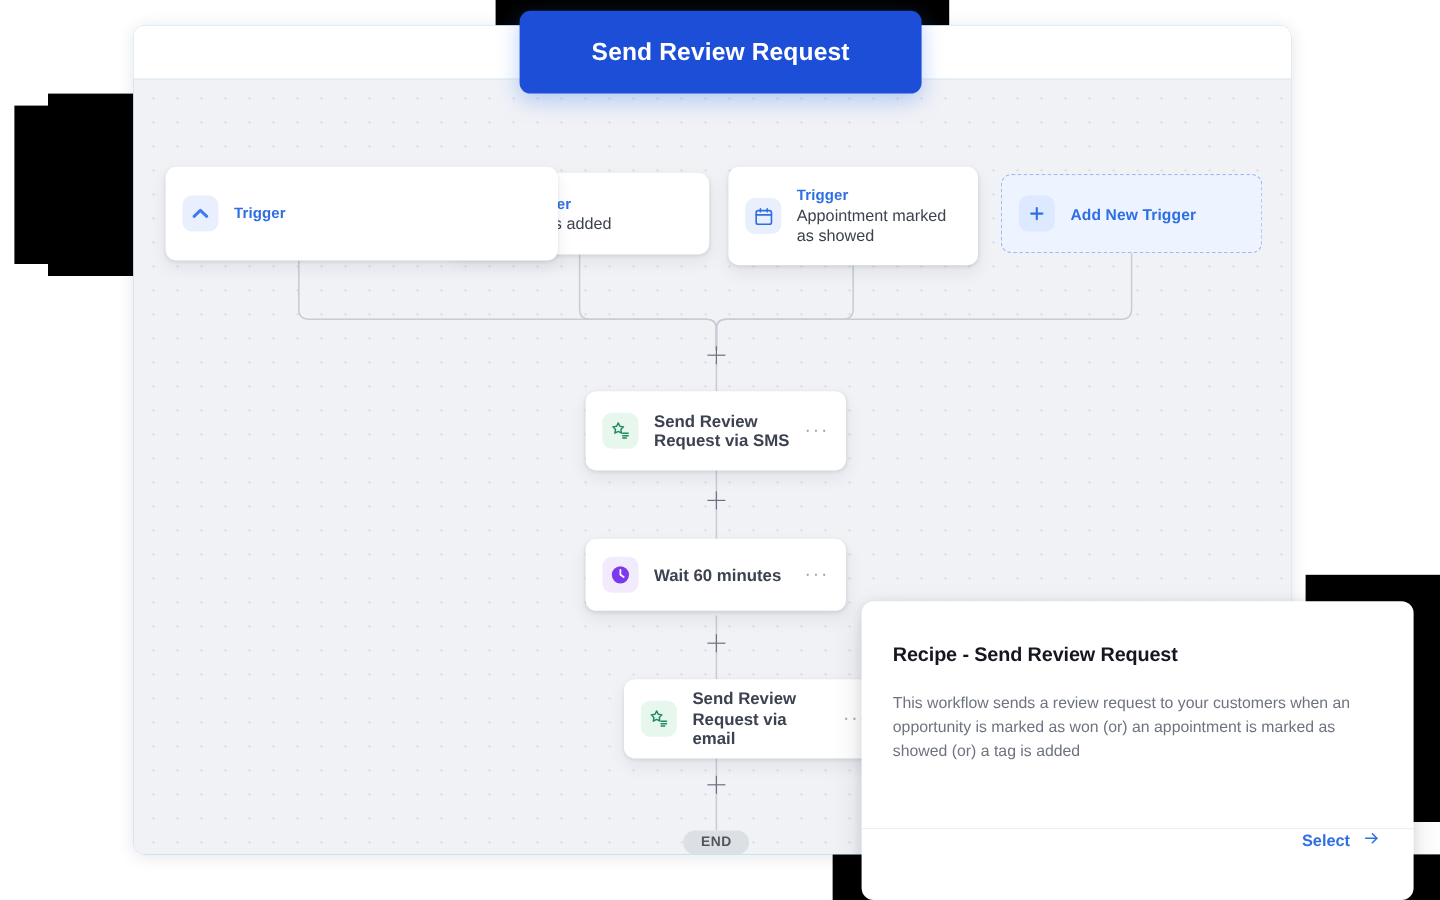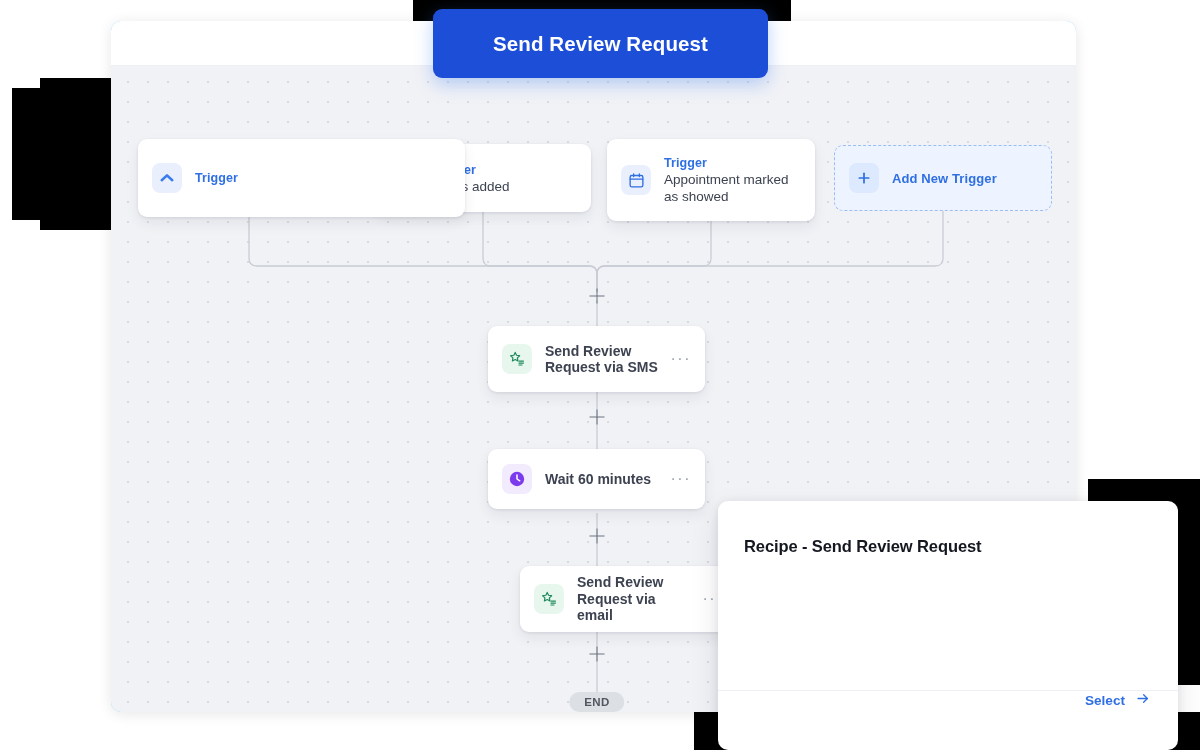--- a/index.html
+++ b/index.html
@@ -289,20 +289,21 @@
 
         <div id="end-badge">END</div>
 
       </div>
     </div>
   </div>
 
   <div id="recipe-panel">
     <div id="recipe-body">
       <div id="recipe-title">Recipe - Send Review Request</div>
+      <div id="recipe-desc">This workflow sends a review request to your customers when an opportunity is marked as won (or) an appointment is marked as showed (or) a tag is added</div>
     </div>
     <div id="recipe-footer">
       <button id="select-btn">
         <span>Select</span>
         <span>
           <svg width="18" height="15" viewBox="0 0 24 24" fill="none" stroke="#2f6fe4" stroke-width="2.1" stroke-linecap="round" stroke-linejoin="round">
             <line x1="4" y1="12" x2="19" y2="12"></line>
             <polyline points="13,6 19,12 13,18"></polyline>
           </svg>
         </span>

